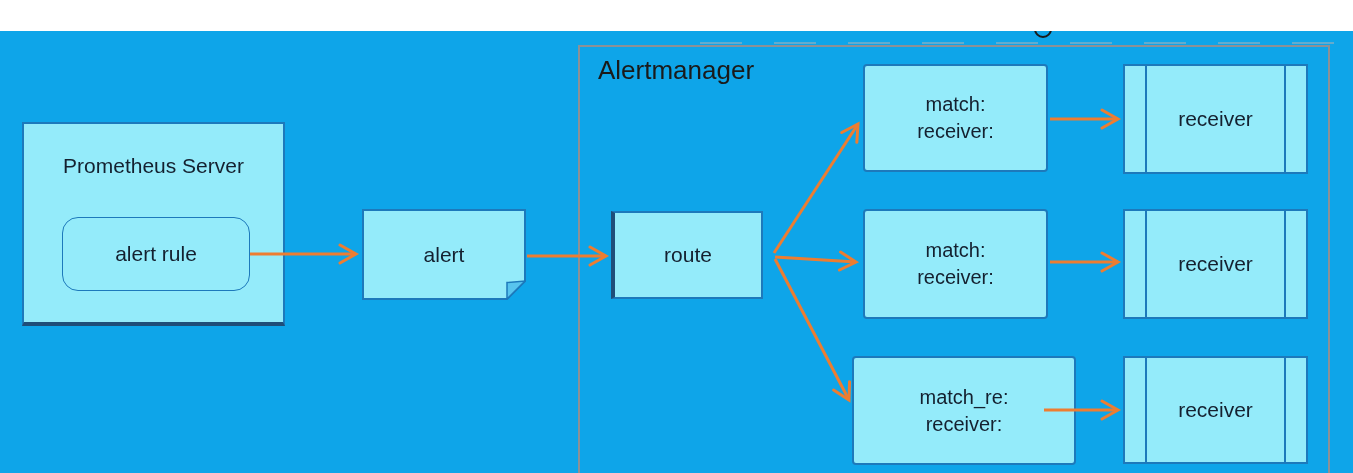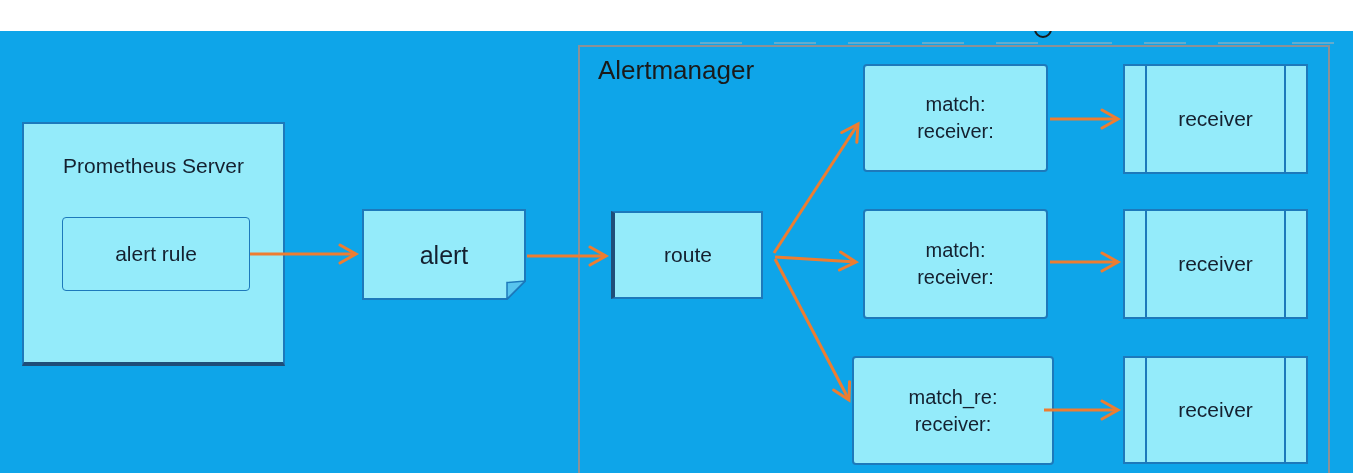--- a/index.html
+++ b/index.html
@@ -9,39 +9,39 @@
     color:var(--text);
     margin-top:31px;
   }
   .node{
     position:absolute;background:var(--node-fill);
     border:2px solid var(--node-border);box-sizing:border-box;
   }
   .center{display:flex;align-items:center;justify-content:center;text-align:center;}
   .node-label{font-size:21px;color:var(--text);text-align:right;}
   
-  .prometheus{left:22px;top:91px;width:263px;height:244px;border-bottom:4px solid var(--node-border-dark);}
+  .prometheus{left:22px;top:91px;width:263px;height:204px;border-bottom:4px solid var(--node-border-dark);}
   .prometheus-title{margin-top:30px;text-align:center;font-size:21px;color:var(--text);}
-  .alert-rule{left:38px;top:93px;width:188px;height:74px;border-radius:4px;border-width:1.5px;}
+  .alert-rule{left:38px;top:93px;width:188px;height:74px;border-radius:16px;border-width:1.5px;}
   
   .note{position:absolute;left:362px;top:178px;width:164px;height:91px;}
   .note svg{display:block;}
   .note-body{fill:var(--node-fill);stroke:var(--node-border);stroke-width:2;}
   .note-flap{fill:#58c4ee;stroke:var(--node-border);stroke-width:1.5;}
-  .note-text{position:absolute;inset:0;flex-direction:column;font-size:25px;line-height:26px;color:var(--text);}
+  .note-text{position:absolute;inset:0;flex-direction:column;font-size:21px;line-height:26px;color:var(--text);}
   
   .am-container{position:absolute;left:578px;top:14px;width:752px;height:438px;border:2px solid var(--container-border);box-sizing:border-box;}
   .am-label{position:absolute;left:598px;top:24px;font-size:26px;color:var(--label-text);}
   
   .route{left:611px;top:180px;width:152px;height:88px;border-left:4px solid var(--node-border-dark);}
   
   .match{left:863px;width:185px;border-radius:4px;flex-direction:column;font-size:20px;line-height:27px;}
   .match-1{top:33px;height:108px;}
   .match-2{top:178px;height:110px;}
-  .match-3{left:852px;top:325px;width:202px;height:109px;}
+  .match-3{left:852px;top:325px;width:224px;height:109px;}
   
   .receiver{left:1123px;width:185px;}
   .receiver-1{top:33px;height:110px;}
   .receiver-2{top:178px;height:110px;}
   .receiver-3{top:325px;height:108px;}
   .vline{position:absolute;top:0;bottom:0;width:2px;background:var(--node-border);}
   .vline-left{left:20px;}
   .vline-right{right:20px;}
   
   .arrows{position:absolute;left:0;top:0;width:1353px;height:473px;pointer-events:none;}

